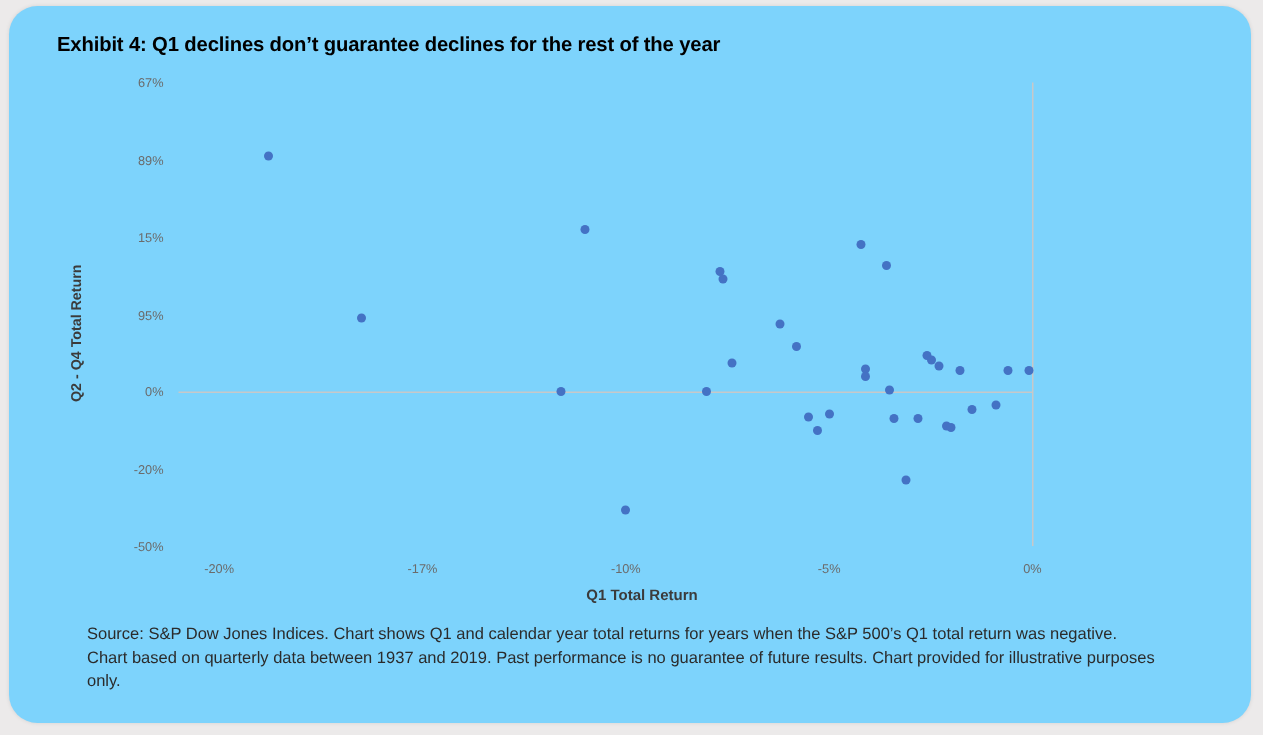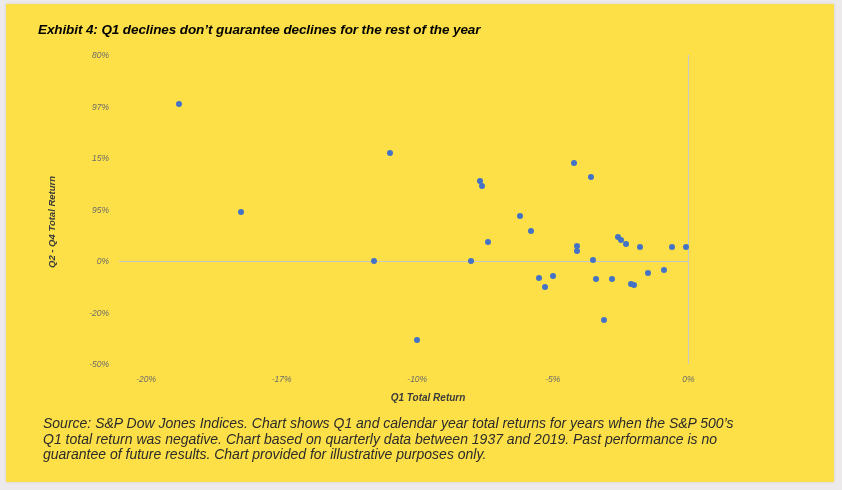--- a/index.html
+++ b/index.html
@@ -12,25 +12,24 @@
     background: #eceaea;
     font-family: "Liberation Sans", sans-serif;
     overflow: hidden;
   }
   #card {
     position: absolute;
     left: 6px;
     top: 4px;
     width: 828px;
     height: 478px;
-    background: #fde047;
-    border-radius: 0;
+    background: #7dd3fc;
+    border-radius: 19px;
     box-shadow: 0 0 3px rgba(0,0,0,0.10);
     overflow: hidden;
-    font-style: italic;
   }
   #title {
     position: absolute;
     left: 32px;
     top: 18px;
     font-size: 13.5px;
     font-weight: bold;
     color: #000000;
     letter-spacing: -0.1px;
     white-space: nowrap;
@@ -88,46 +87,46 @@
   .pt {
     position: absolute;
     width: 6px;
     height: 6px;
     border-radius: 50%;
     background: #4472c4;
     transform: translate(-50%, -50%);
   }
   #source {
     position: absolute;
-    left: 37px;
+    left: 52px;
     top: 412px;
     width: 712px;
-    font-size: 14px;
+    font-size: 11px;
     line-height: 15.6px;
     color: #2b2b2b;
   }
 </style>
 </head>
 <body>
 
 <div id="card">
 
   <div id="title">Exhibit 4:  Q1 declines don’t guarantee declines for the rest of the year</div>
 
   <div id="plot">
     <div id="zero-line" style="top: 257px; left: 113px; width: 569.333px;"></div>
     <div id="yaxis-line" style="left: 682.333px; top: 51px; height: 309px;"></div>
     <div id="ytick-layer">
         <div class="tick-label ytick" style="top: 360px; left: 51px; width: 52px;">-50%</div>
         <div class="tick-label ytick" style="top: 308.5px; left: 51px; width: 52px;">-20%</div>
         <div class="tick-label ytick" style="top: 257px; left: 51px; width: 52px;">0%</div>
         <div class="tick-label ytick" style="top: 205.5px; left: 51px; width: 52px;">95%</div>
         <div class="tick-label ytick" style="top: 154px; left: 51px; width: 52px;">15%</div>
-        <div class="tick-label ytick" style="top: 102.5px; left: 51px; width: 52px;">97%</div>
-        <div class="tick-label ytick" style="top: 51px; left: 51px; width: 52px;">80%</div>
+        <div class="tick-label ytick" style="top: 102.5px; left: 51px; width: 52px;">89%</div>
+        <div class="tick-label ytick" style="top: 51px; left: 51px; width: 52px;">67%</div>
       </div>
     <div id="xtick-layer">
         <div class="tick-label xtick" style="left: 140.111px; top: 370px;">-20%</div>
         <div class="tick-label xtick" style="left: 275.667px; top: 370px;">-17%</div>
         <div class="tick-label xtick" style="left: 411.222px; top: 370px;">-10%</div>
         <div class="tick-label xtick" style="left: 546.778px; top: 370px;">-5%</div>
         <div class="tick-label xtick" style="left: 682.333px; top: 370px;">0%</div>
       </div>
     <div id="points-layer">
         <div class="pt" style="left: 172.644px; top: 99.925px; background: rgb(68, 114, 196);"></div>

